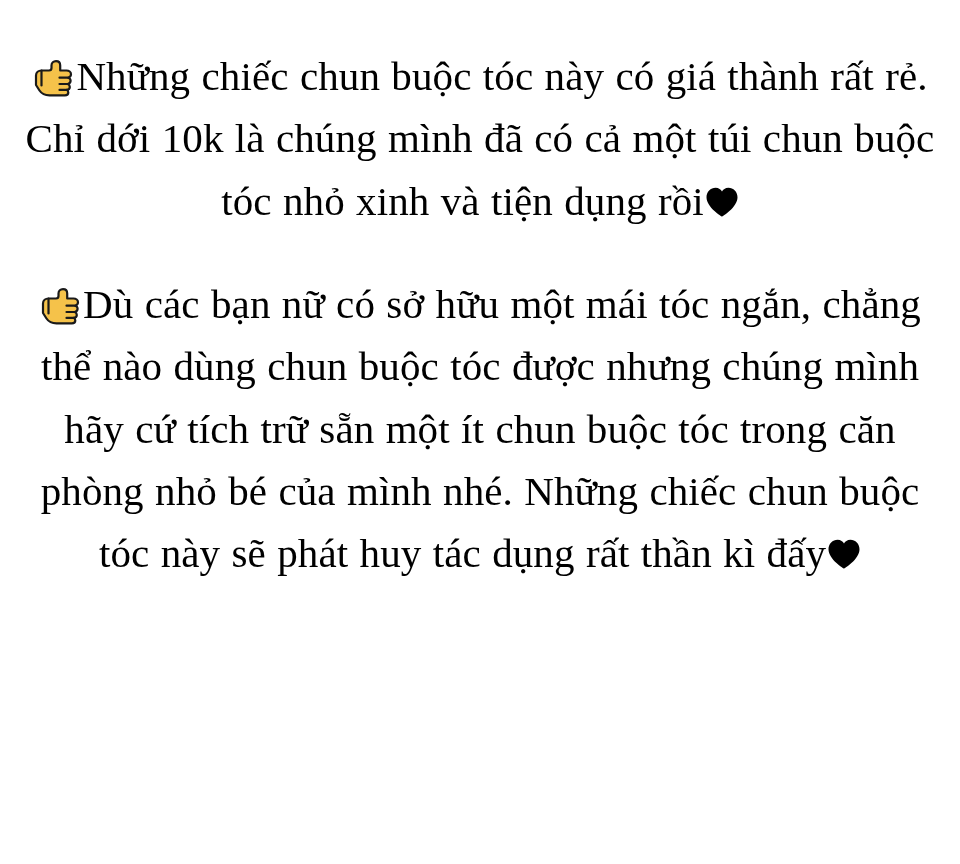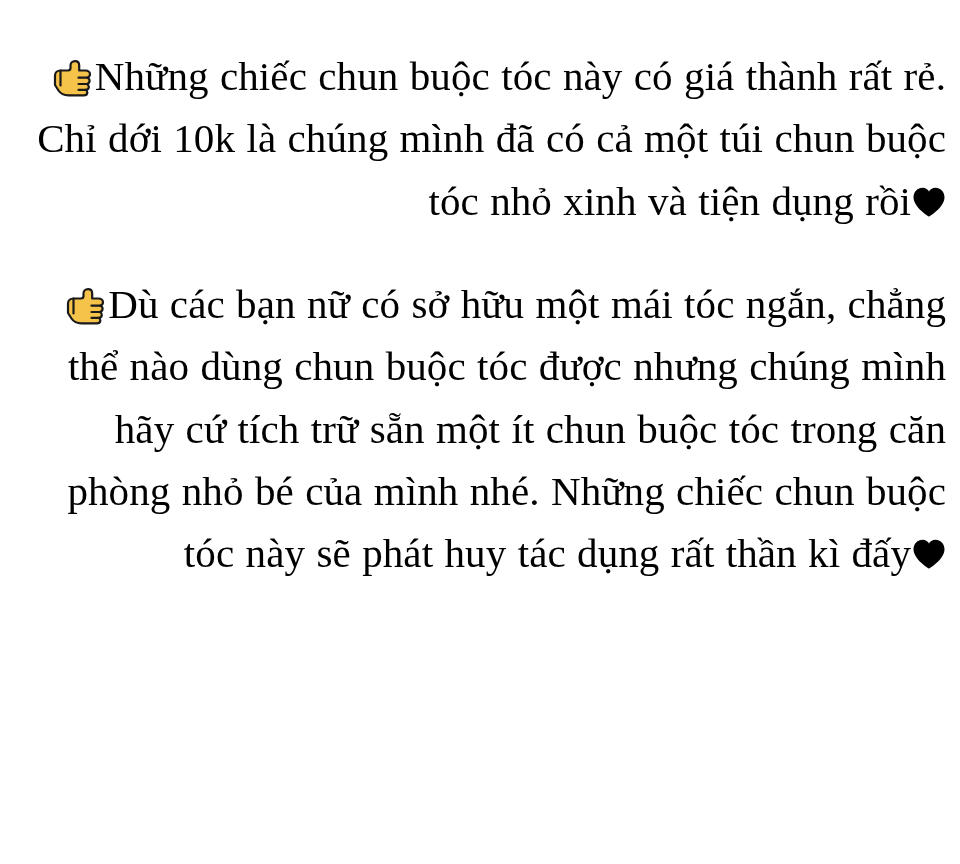--- a/index.html
+++ b/index.html
@@ -15,21 +15,21 @@
     color: #000000;
   }
   .page {
     width: 960px;
     height: 864px;
     box-sizing: border-box;
     padding: 4px 14px 0 14px;
     display: block;
   }
   .para {
-    text-align: right;
+    text-align: center;
     font-size: 41px;
     line-height: 1.52;
     letter-spacing: 0.1px;
     word-spacing: 1px;
   }
   .para.second {
     margin-top: 2px;
   }
   .pointer-icon {
     display: inline-block;

